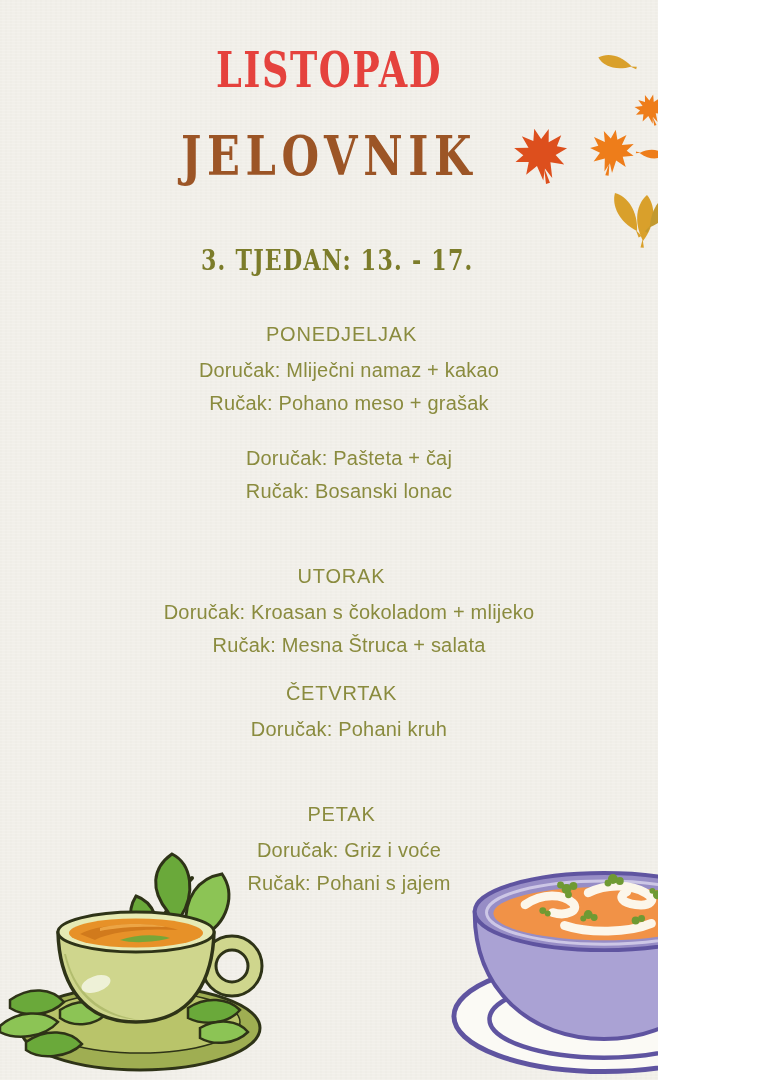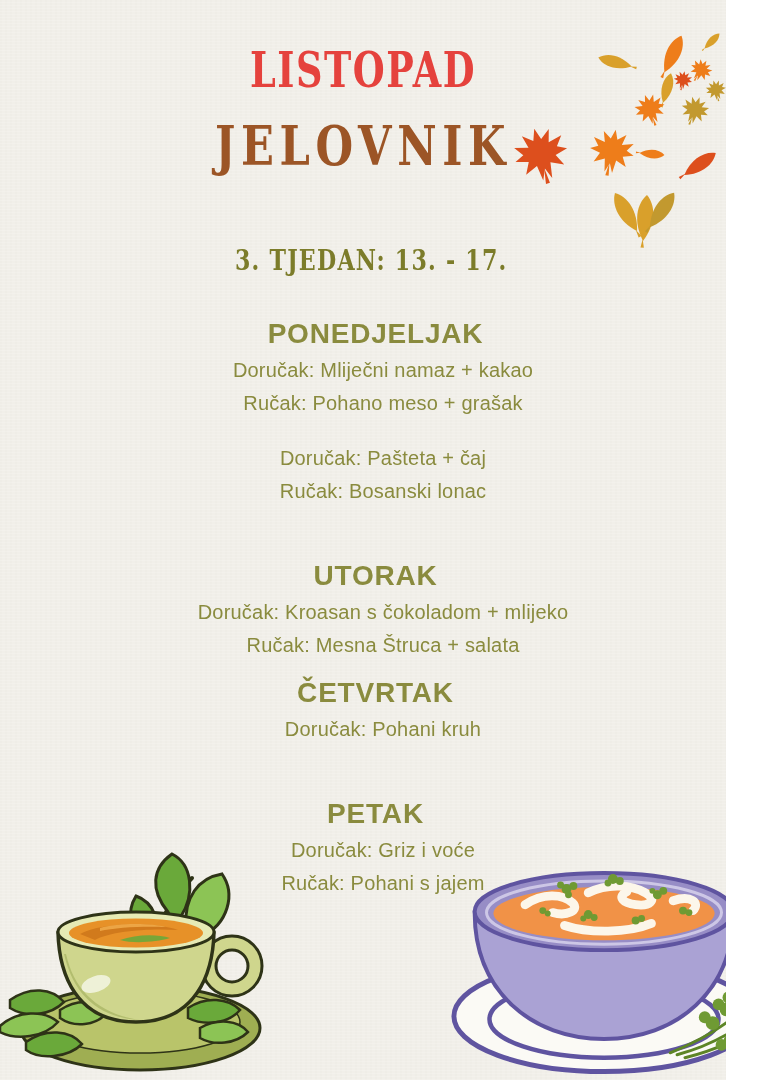--- a/index.html
+++ b/index.html
@@ -1,18 +1,18 @@
 <!DOCTYPE html>
 <html style="--background: #f1efe9; --title-red: #e5423d; --title-brown: #9c5526; --week-olive: #7c7c2a; --text-olive: #8a8b3e; --leaf-orange: #ee7d1a; --leaf-red: #dd4f1d; --leaf-gold: #d9a02b; --leaf-olive: #c2992f; --cup-body: #cfd68d; --cup-rim: #e6eab4; --cup-shadow: #b2bd6e; --tea: #e79128; --tea-dark: #d17a1c; --herb-green: #6aa93a; --herb-light: #8cc455; --saucer: #9fae52; --saucer-light: #b9c46a; --outline-dark: #2e3317; --bowl-lavender: #aaa2d4; --bowl-rim: #978dc6; --bowl-dark: #5f54a0; --soup: #f19247; --cream: #fcf6ea; --parsley: #6f9a33; --plate: #fbfaf5;"><head>
 <meta charset="utf-8">
 <style>
   html,body{margin:0;padding:0;}
   .page{
     position:relative;
-    width:726px;height:1080px;
+    width:658px;height:1080px;
     overflow:hidden;
     background:var(--background,#f1efe9);
     font-family:"Liberation Sans",sans-serif;
   }
   
   .page::before{
     content:"";position:absolute;inset:0;pointer-events:none;
     background:
       repeating-linear-gradient(0deg, rgba(255,255,255,.25) 0 1px, rgba(0,0,0,0) 1px 3px),
       repeating-linear-gradient(90deg, rgba(220,218,210,.18) 0 2px, rgba(0,0,0,0) 2px 5px);
@@ -21,41 +21,41 @@
   .center-col{position:absolute;left:0;right:0;text-align:center;}
   .title-wrap{top:44px;}
   .title{
     display:inline-block;
     font-family:"DejaVu Serif","Liberation Serif",serif;
     font-size:47px;line-height:52px;font-weight:600;
     letter-spacing:2px;
     color:var(--title-red,#e5423d);
     transform:scaleX(.78) scaleY(1.05);
   }
-  .subtitle-wrap{top:116px;}
+  .subtitle-wrap{top:126px;}
   .subtitle{
     display:inline-block;
     font-family:"DejaVu Serif","Liberation Serif",serif;
     font-size:54px;line-height:60px;font-weight:600;
     letter-spacing:7px;
     color:var(--title-brown,#9c5526);
     transform:scaleX(.80);
   }
   .week-wrap{top:245px;padding-left:16px;}
   .week{
     display:inline-block;
     font-family:"DejaVu Serif","Liberation Serif",serif;
     font-size:27px;line-height:32px;font-weight:600;
     letter-spacing:1.5px;
     color:var(--week-olive,#7c7c2a);
     transform:scaleX(.82);
   }
   .day{position:absolute;left:0;right:0;text-align:center;color:var(--text-olive,#8a8b3e);}
   .day-name{
-    font-size:28px;line-height:26px;font-weight:bold;
+    font-size:20px;line-height:26px;font-weight:normal;
     letter-spacing:.8px;margin-bottom:7px;padding-left:25px;
   }
   .meal{font-size:20px;line-height:33px;letter-spacing:.2px;padding-left:40px;}
   .leaves-svg{position:absolute;left:495px;top:16px;width:270px;height:238px;}
   .teacup-svg{position:absolute;left:0px;top:850px;width:280px;height:236px;}
   .soup-svg{position:absolute;left:448px;top:832px;width:316px;height:254px;}
 </style>
 </head>
 <body>
 

